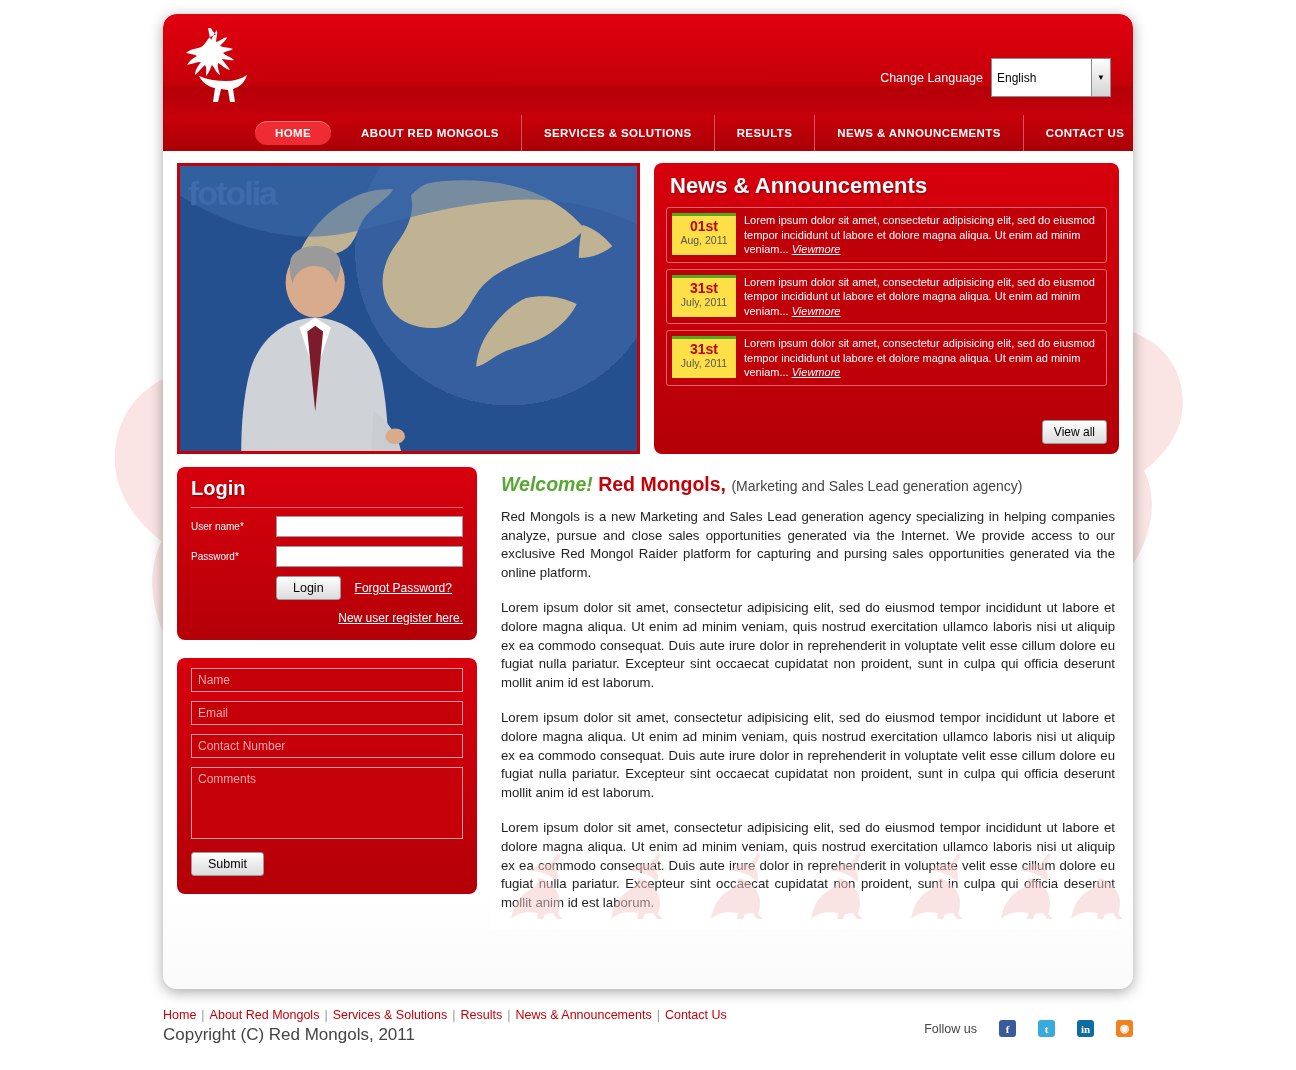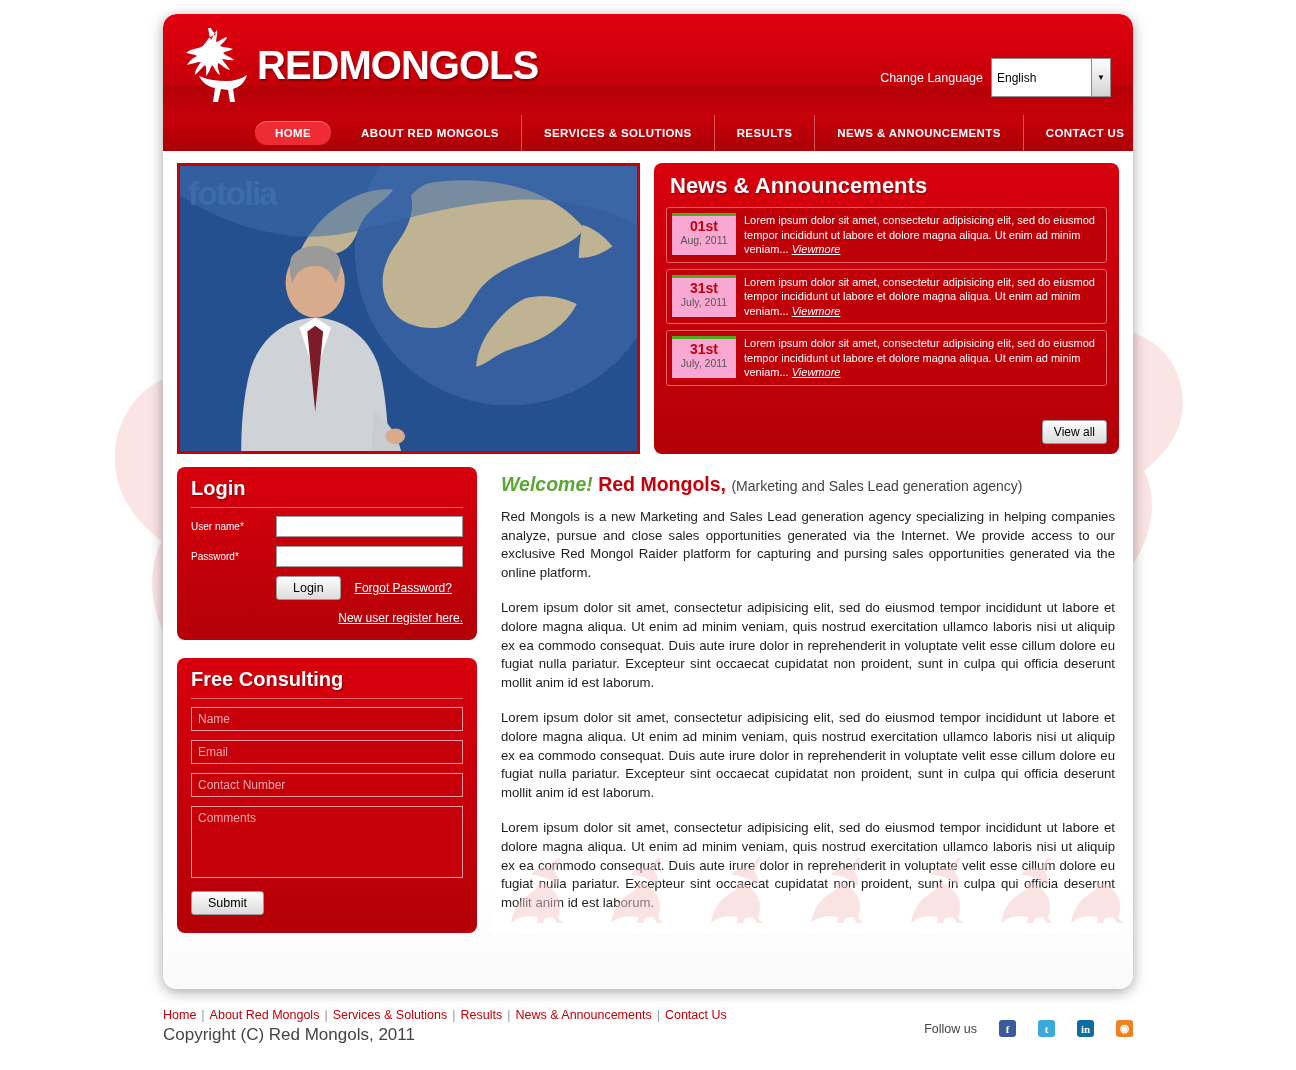--- a/index.html
+++ b/index.html
@@ -154,21 +154,21 @@
   .news-item {
     display:flex; gap:8px;
     background:#c00009;
     border:1px solid #e4646a;
     border-radius:3px;
     padding:5px;
     margin-bottom:6px;
   }
   .news-date {
     width:64px; flex:0 0 auto;
-    background:#f9a8d4;
+    background:#fde047;
     border-top:3px solid #4faa1f;
     text-align:center;
     padding:2px 0 3px 0;
     height:42px;
   }
   .news-date .d { color:#c40009; font-size:14px; font-weight:bold; line-height:16px; }
   .news-date .m { color:#555; font-size:10.5px; line-height:13px; }
   .news-text {
     color:#ffffff; font-size:11px; line-height:14.5px;
   }
@@ -308,23 +308,20 @@
 <div class="page">
 
   <div class="header">
 
     <div class="logo-wrap">
       <span class="logo-mark">
         <svg width="72" height="82" viewBox="0 0 72 82" aria-hidden="true">
           <path fill="#ffffff" d="M30 4c1 3 3 5 5 6-2 2-5 2-7 4-3 3-4 7-8 9-5 2-11 2-15 6 4 1 8 1 11 3-4 2-8 5-10 9 5-1 9-3 14-3-3 4-6 8-6 13 4-3 6-7 10-10 2 3 1 7 1 11 3-3 4-7 6-11 3 3 4 8 8 10-1-4-3-8-2-12 4 2 7 6 12 7-2-4-6-7-8-11 4 0 8 2 12 1-3-3-8-4-11-7 3-2 7-2 10-4-4-2-9-1-13-3 2-3 6-5 7-9-4 1-7 4-11 5 0-4 2-8 1-12-3 3-4 7-6 10-2-4-2-8-3-12z"></path>
           <path fill="#ffffff" d="M18 52c3 6 9 11 16 12l-2 14h5l3-13 7 1 2 12h5l-2-13c7-2 12-7 14-14-6 4-13 6-21 6-9 0-18-1-27-5z"></path>
         </svg>
-      </span>
-      <span class="logo-text">
-        <span class="red">RED</span><span class="mongols">MONGOLS</span>
       </span>
     </div>
 
     <div class="lang-box">
       <span class="lang-label">Change Language</span>
       <div class="lang-select">
         <span>English</span>
         <span class="arrow">▼</span>
       </div>
     </div>
@@ -444,21 +441,20 @@
           <div class="login-actions">
             <button class="btn-grey">Login</button>
             <a class="link-white" href="#">Forgot Password?</a>
           </div>
           <div class="register-line">
             <a class="link-white" href="#">New user register here.</a>
           </div>
         </div>
 
         <div class="panel consult">
-          <h3>Free Consulting</h3>
           <input type="text" placeholder="Name" style="">
           <input type="text" placeholder="Email" style="">
           <input type="text" placeholder="Contact Number" style="">
           <textarea placeholder="Comments" style=""></textarea>
           <button class="btn-grey">Submit</button>
         </div>
       </div>
 
       <div class="content">
         <div class="welcome">

